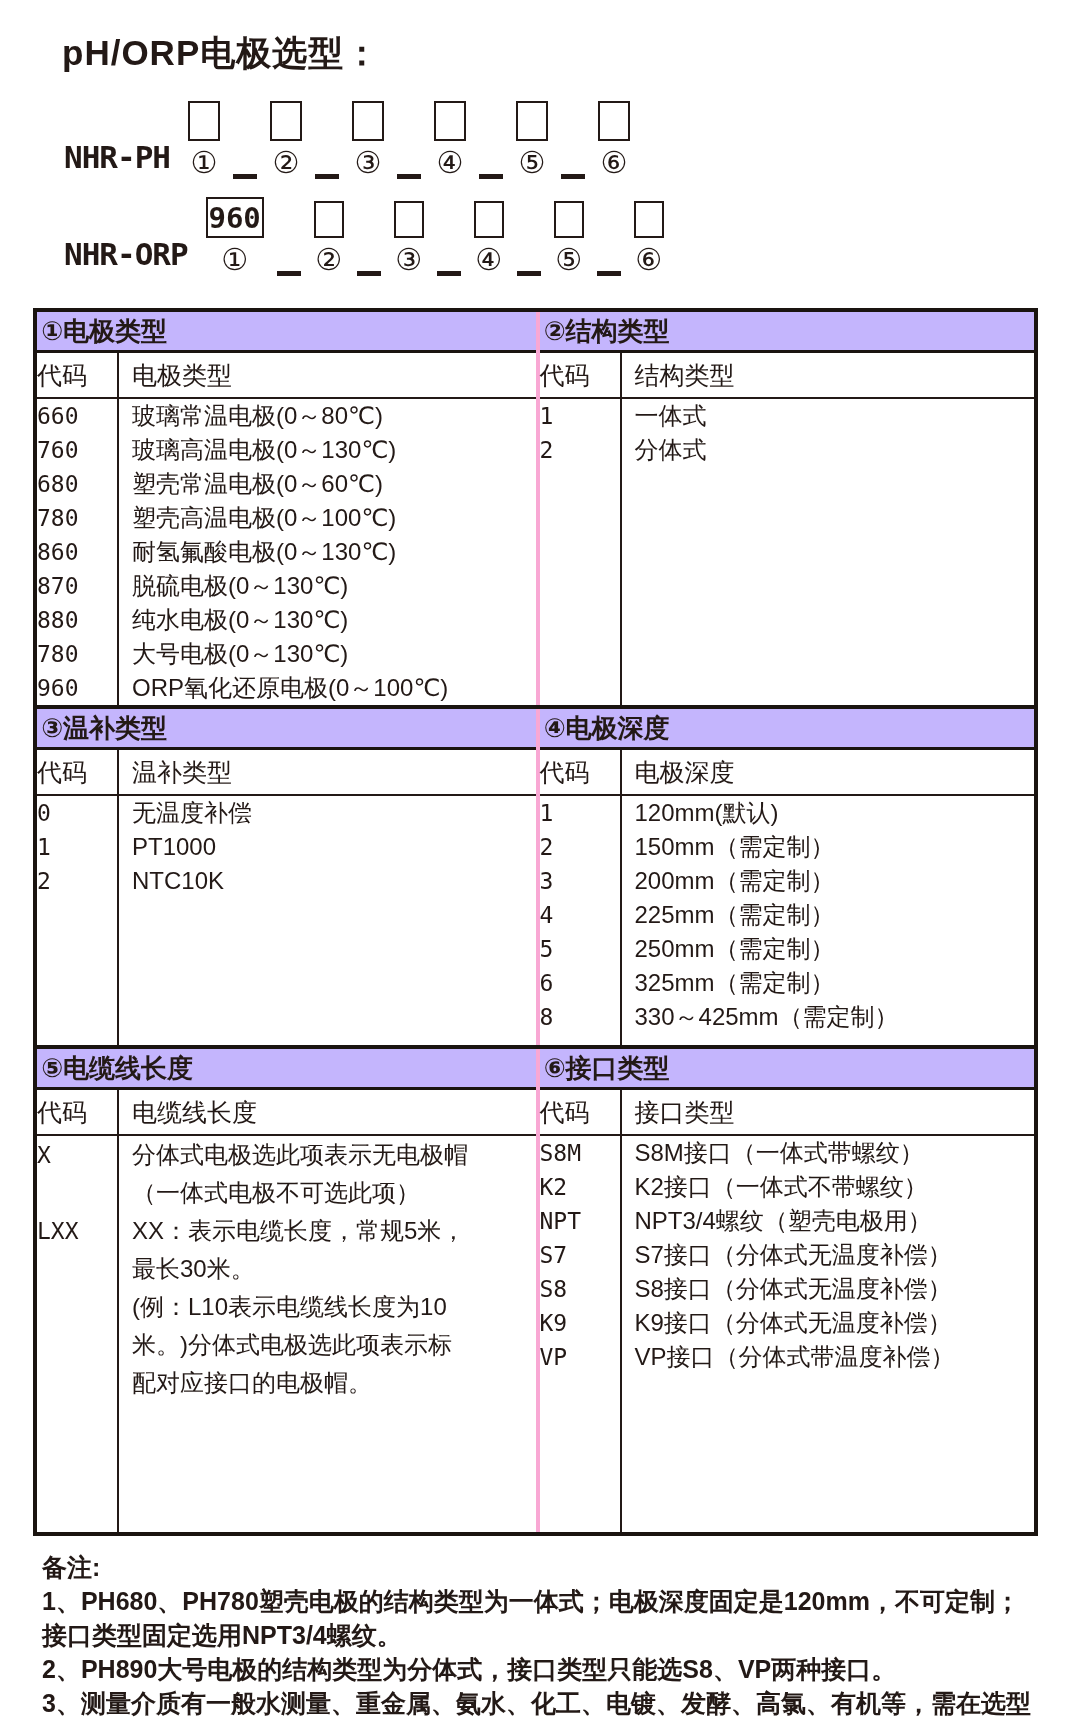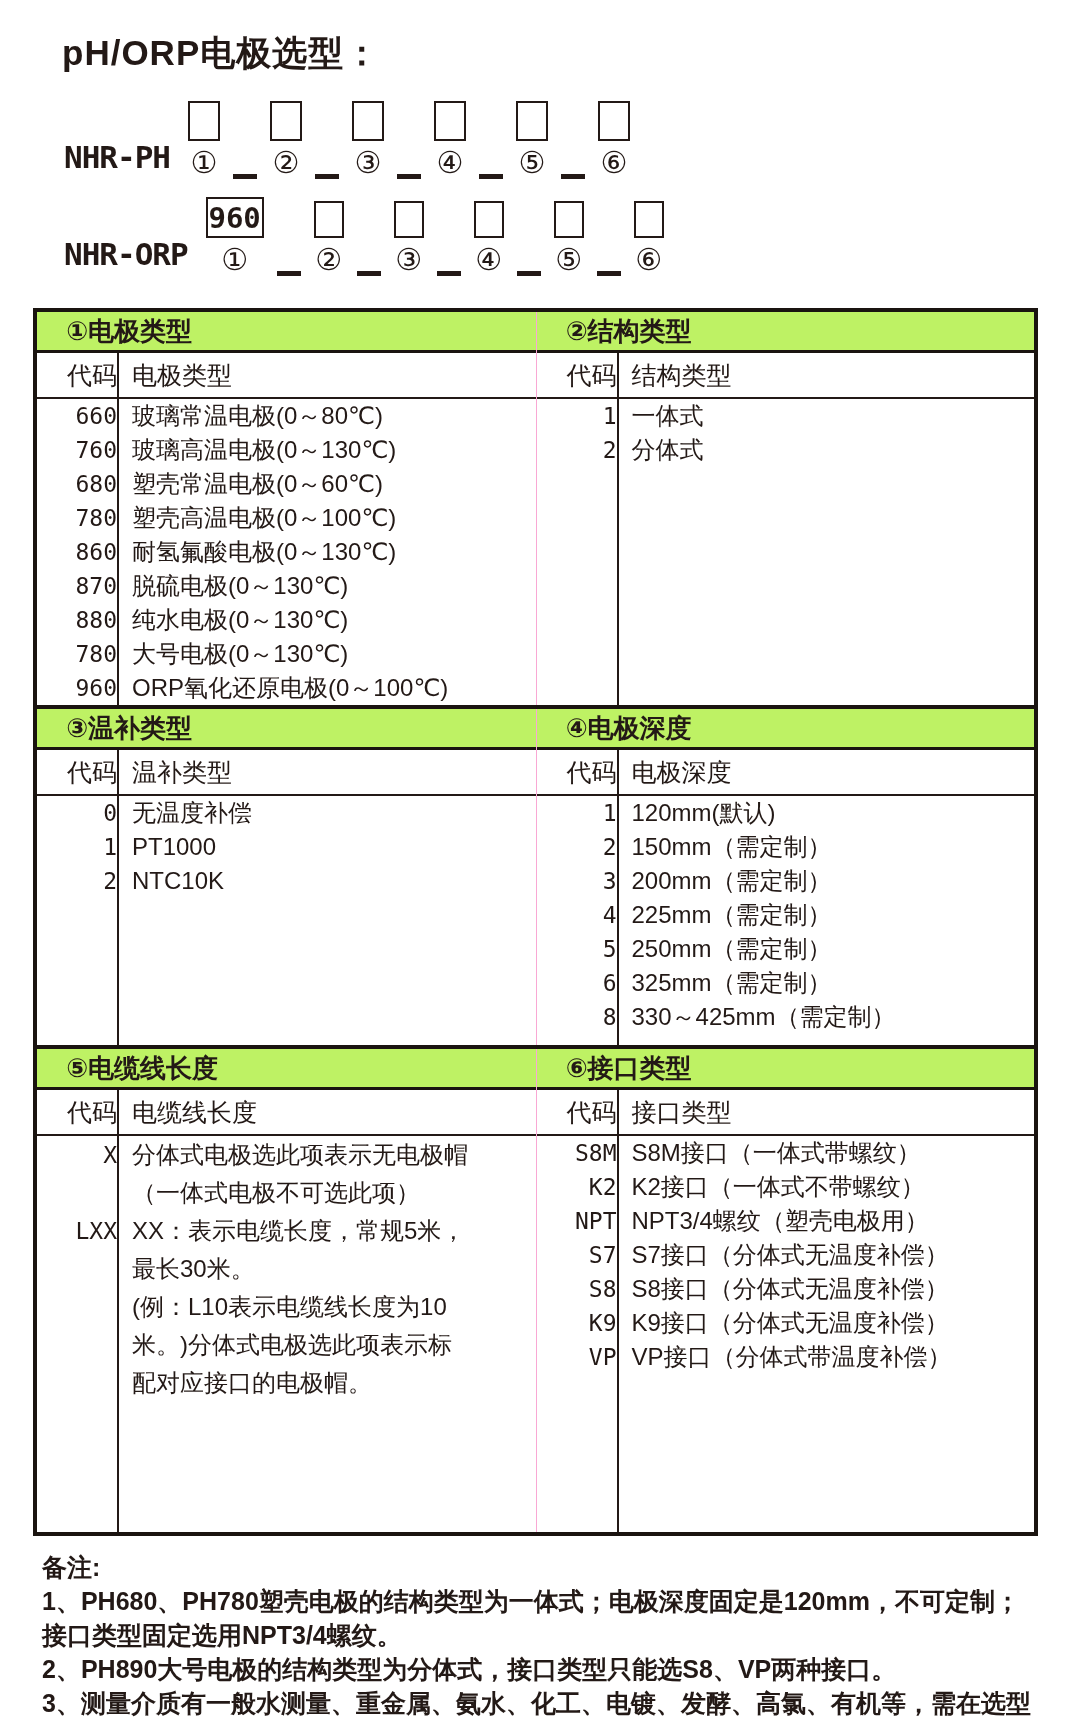--- a/index.html
+++ b/index.html
@@ -22,28 +22,28 @@
     display:flex;align-items:center;justify-content:center;
     font-family:"DejaVu Sans Mono","Liberation Mono",monospace;font-size:29px;font-weight:700}
   .circ{font-size:30px;line-height:32px;margin-top:6px}
   .dash{width:24px;height:5px;background:#231916;margin:18px 13px 0 13px}
 
   .big-table{width:1005px;margin:32px 0 0 33px;border:4px solid #1a1410;box-sizing:border-box}
   .band{display:grid;grid-template-columns:1fr 1fr}
   .band + .band{border-top:4px solid #1a1410}
   .b1{min-height:390px}.b2{min-height:336px}.b3{min-height:483px}
   .half{display:flex;flex-direction:column}
-  .half-r{border-left:1px solid #f9a8d4}
-  .band-hd{background:#bef264;border-bottom:3px solid #1a1410;
-    font-size:26px;font-weight:700;line-height:38px;height:38px;padding-left:29px;box-sizing:content-box}
+  .half-r{border-left:4px solid #f9a8d4}
+  .band-hd{background:#c4b5fd;border-bottom:3px solid #1a1410;
+    font-size:26px;font-weight:700;line-height:38px;height:38px;padding-left:4px;box-sizing:content-box}
   .sub{flex:1;position:relative}
   .vline{position:absolute;top:0;bottom:0;left:80px;width:2px;background:#231916}
   .subrow{display:flex}
   .subhead{height:44px;line-height:44px;border-bottom:2px solid #231916;font-size:25px}
-  .sub .code{width:80px;flex:none;text-align:right}
+  .sub .code{width:80px;flex:none;text-align:left}
   .sub .desc{padding-left:15px;padding-right:6px;flex:1}
   .rows{padding-top:0;font-size:24px}
   .r{line-height:34px}
   .tall .r{line-height:38px}
   .pre{white-space:pre-line}
   .rows .code{font-family:"DejaVu Sans Mono","Liberation Mono",monospace;font-size:23px}
 
   .notes{margin:14px 0 0 42px;font-size:25px;font-weight:700;line-height:34px}
   .notes .nl{white-space:nowrap}
 </style>

